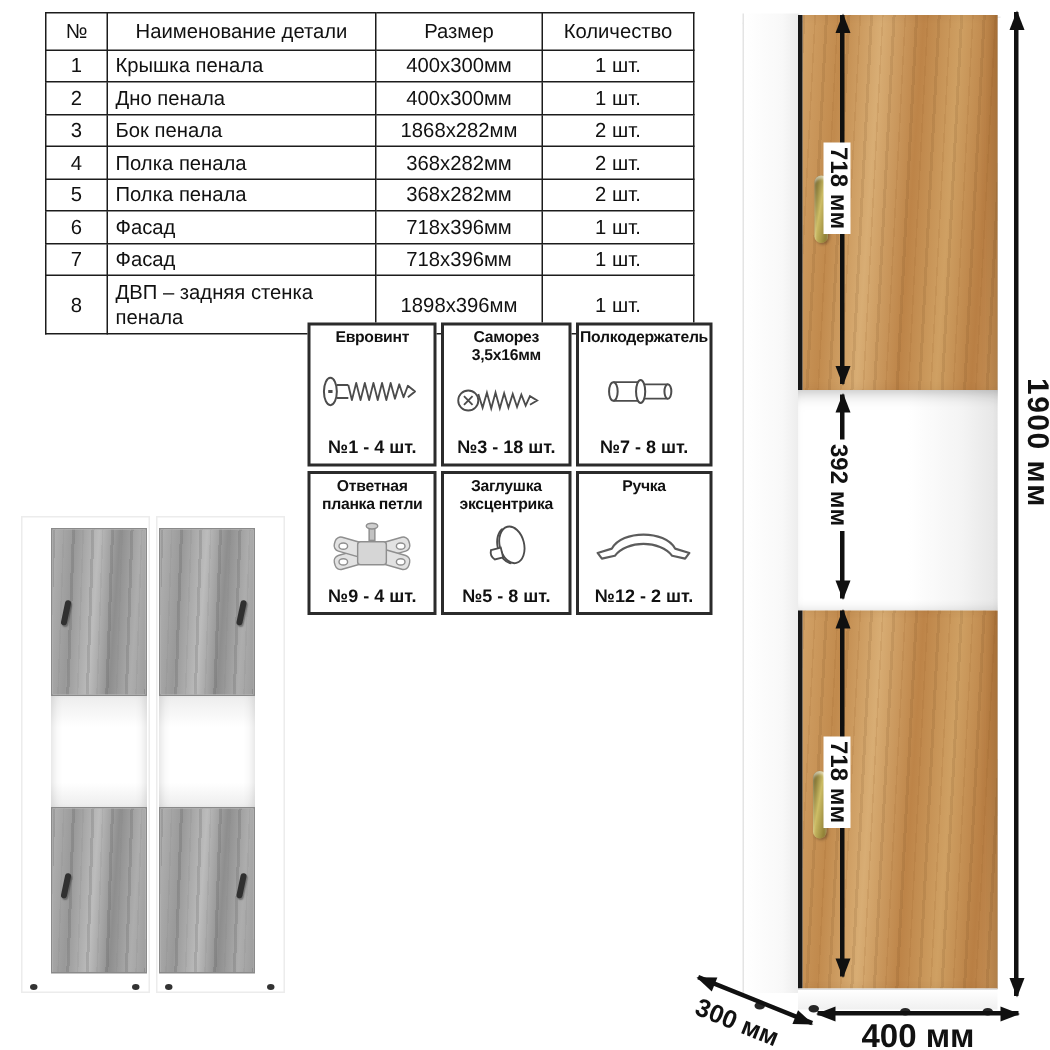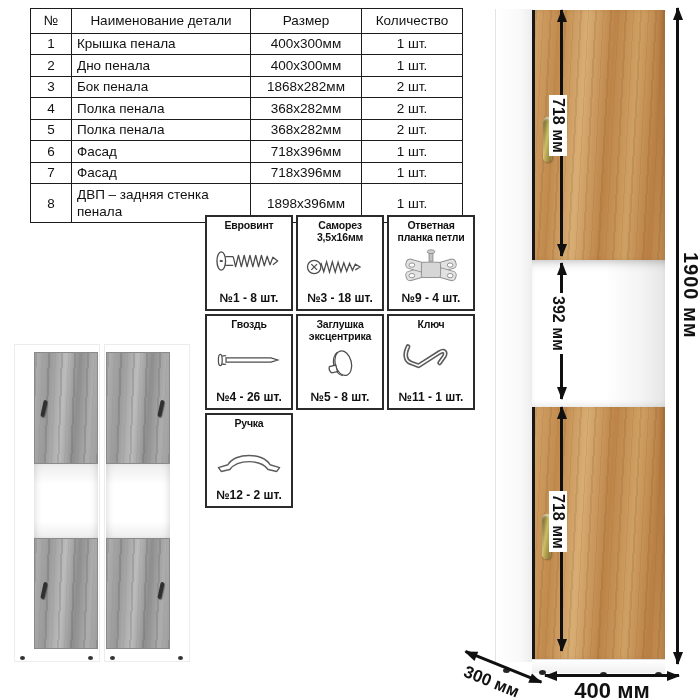--- a/index.html
+++ b/index.html
@@ -173,38 +173,53 @@
       <div class="hw-icon">
         <svg viewBox="0 0 78 46">
             <g fill="#fff" stroke="#4c4c4c" stroke-width="1.4" stroke-linejoin="round">
           <ellipse cx="10" cy="23" rx="4.5" ry="9.5"></ellipse>
               <line x1="8.5" y1="23" x2="11.5" y2="23" stroke-width="2"></line>
           <path class="ln" d="M14.5 18.5 h8 M14.5 27.5 h8"></path>
           <path class="ln" d="M22.5 18.5 L25 29 L28 17 L31 29 L34 17 L37 29 L40 17 L43 29 L46 17 L49 29 L52 17 L55 28 L58 18 L61 27 L64 19 L69 23 L64 27"></path>
         </g>
           </svg>
       </div>
-      <div class="hw-count">№1 - 8 шт.</div>
+      <div class="hw-count">№1 - 4 шт.</div>
     </div>
 
 
     <div class="hw-cell">
       <div class="hw-title">Саморез 3,5х16мм</div>
       <div class="hw-icon">
         <svg viewBox="0 0 78 46">
             <g fill="#fff" stroke="#4c4c4c" stroke-width="1.3">
           <circle cx="12" cy="23" r="7"></circle>
               <path class="ln" d="M9 20 l6 6 M15 20 l-6 6"></path>
           <path class="ln" d="M19 18.5 L22 28 L25 17.5 L28 28.5 L31 17.5 L34 28.5 L37 18 L40 28 L43 18.5 L46 27.5 L49 19 L52 26.5 L55 20 L60 23 L55 26"></path>
         </g>
           </svg>
       </div>
       <div class="hw-count">№3 - 18 шт.</div>
     </div>
 
+    <div class="hw-cell">
+      <div class="hw-title">Полкодержатель</div>
+      <div class="hw-icon">
+        <svg viewBox="0 0 78 46">
+            <g fill="#fff" stroke="#4c4c4c" stroke-width="1.4">
+          <path class="ln" d="M18 16.5 H36 M18 29.5 H36"></path>
+          <ellipse cx="18" cy="23" rx="3" ry="6.5"></ellipse>
+              <ellipse cx="37" cy="23" rx="3.2" ry="8"></ellipse>
+          <path class="ln" d="M40 18 H56 M40 28 H56"></path>
+              <ellipse cx="56" cy="23" rx="2.4" ry="5"></ellipse>
+        </g>
+          </svg>
+      </div>
+      <div class="hw-count">№7 - 8 шт.</div>
+    </div>
 
 
     <div class="hw-cell">
       <div class="hw-title">Ответная планка петли</div>
       <div class="hw-icon">
         <svg viewBox="0 0 78 46">
             <g stroke="#8f8f8f" stroke-width="1" fill="#e2e2e2">
           <rect x="12" y="21" width="54" height="10" rx="4" transform="rotate(-16 39 26)"></rect>
           <rect x="12" y="21" width="54" height="10" rx="4" transform="rotate(16 39 26)"></rect>
           <rect x="29" y="18" width="20" height="16" rx="2" fill="#d6d6d6"></rect>
@@ -213,60 +228,37 @@
           <ellipse cx="19" cy="32" rx="3" ry="2.2" fill="#fff"></ellipse>
               <ellipse cx="59" cy="32" rx="3" ry="2.2" fill="#fff"></ellipse>
           <rect x="37" y="7" width="4" height="10" fill="#c2c2c2"></rect>
               <ellipse cx="39" cy="7" rx="4" ry="2" fill="#cfcfcf"></ellipse>
         </g>
           </svg>
       </div>
       <div class="hw-count">№9 - 4 шт.</div>
     </div>
 
-    <div class="hw-cell">
-      <div class="hw-title">Гвоздь</div>
-      <div class="hw-icon">
-        <svg viewBox="0 0 78 46">
-            <g fill="#fff" stroke="#4c4c4c" stroke-width="1.3">
-          <ellipse cx="9" cy="23" rx="2" ry="6"></ellipse>
-          <path class="ln" d="M11 19 q3 -1 4 0 M11 27 q3 1 4 0"></path>
-          <path d="M15 20.8 H62 L69 23 L62 25.2 H15 Z"></path>
-        </g>
-          </svg>
-      </div>
-      <div class="hw-count">№4 - 26 шт.</div>
-    </div>
 
     <div class="hw-cell">
       <div class="hw-title">Заглушка эксцентрика</div>
       <div class="hw-icon">
         <svg viewBox="0 0 78 46">
             <g fill="#fff" stroke="#4c4c4c" stroke-width="1.3" transform="rotate(-14 39 23)">
           <ellipse cx="43" cy="21" rx="8.5" ry="13"></ellipse>
           <path class="ln" d="M39.5 8.5 a9 13 0 0 0 0 25"></path>
           <path d="M28 21 h7 v7 h-6 q-3 -3 -1 -7 z"></path>
         </g>
           </svg>
       </div>
       <div class="hw-count">№5 - 8 шт.</div>
     </div>
 
 
 
-    <div class="hw-cell">
-      <div class="hw-title">Ключ</div>
-      <div class="hw-icon">
-        <svg viewBox="0 0 78 46">
-          <path d="M15 9 c-4 8 -3 15 3 17 l8 3 22 -14 c5 -3 7 0 5 4 l-5 7" fill="none" stroke="#5c5c5c" stroke-width="5" stroke-linecap="round" stroke-linejoin="round"></path>
-          <path d="M15 9 c-4 8 -3 15 3 17 l8 3 22 -14 c5 -3 7 0 5 4 l-5 7" fill="none" stroke="#fff" stroke-width="1.6" stroke-linecap="round" stroke-linejoin="round"></path>
-        </svg>
-      </div>
-      <div class="hw-count">№11 - 1 шт.</div>
-    </div>
 
     <div class="hw-cell">
       <div class="hw-title">Ручка</div>
       <div class="hw-icon">
         <svg viewBox="0 0 78 46">
           <path d="M7 32 l10 -3 c7 -13 37 -13 44 0 l10 3 -3 4 -9 -2 c-8 -11 -32 -11 -40 0 l-9 2 z" fill="#fff" stroke="#5c5c5c" stroke-width="1.5" stroke-linejoin="round"></path>
         </svg>
       </div>
       <div class="hw-count">№12 - 2 шт.</div>
     </div>

